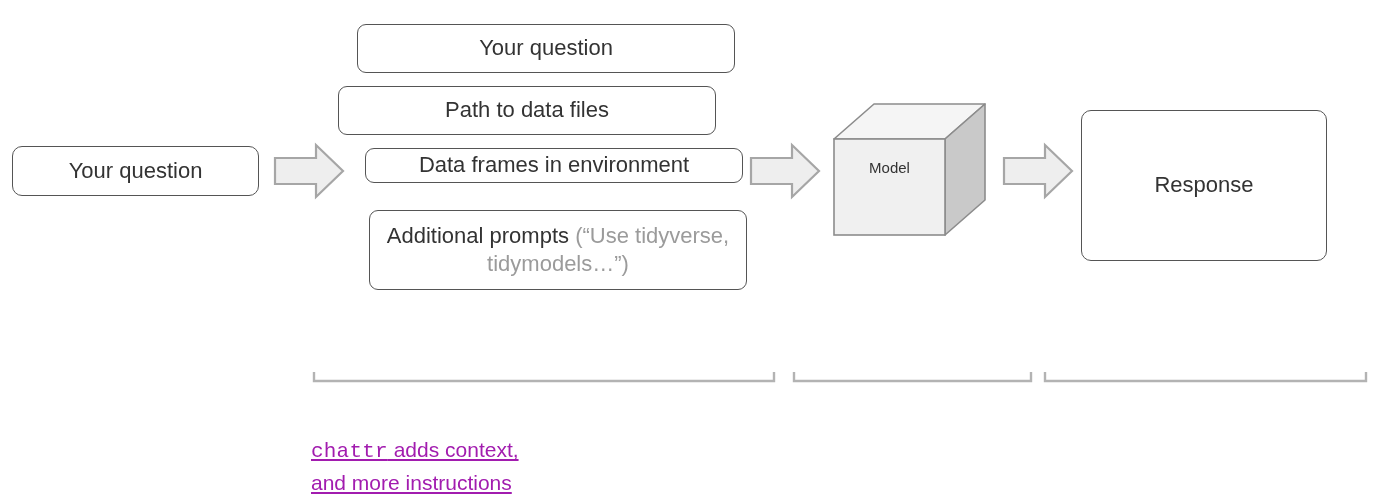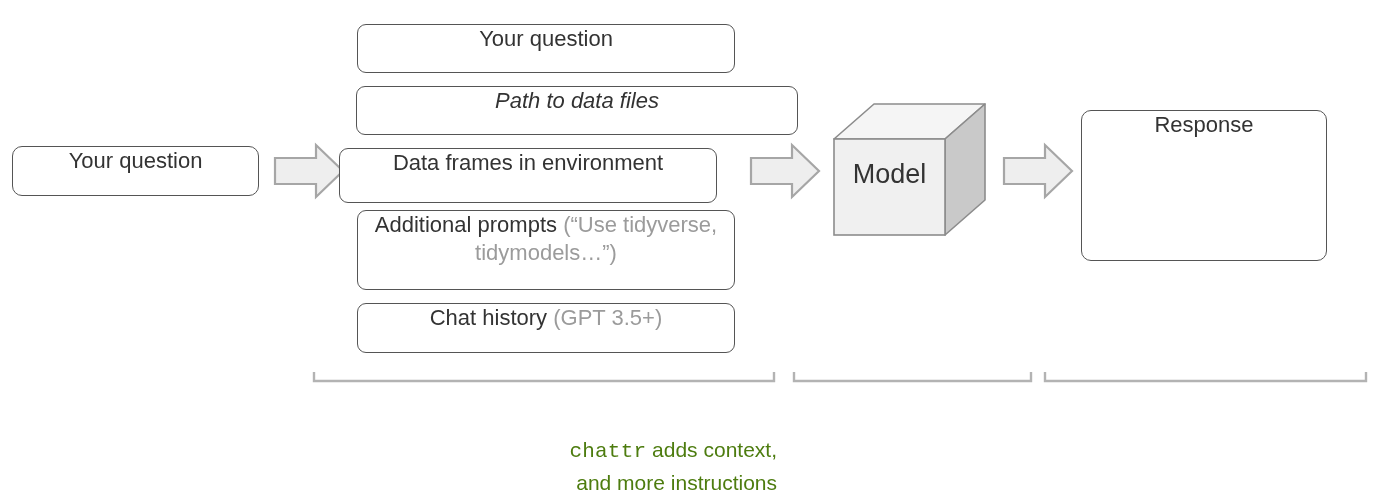--- a/index.html
+++ b/index.html
@@ -17,20 +17,21 @@
     background: #ffffff;
     overflow: hidden;
   }
   .node-box {
     position: absolute;
     box-sizing: border-box;
     border: 1.4px solid #555555;
     border-radius: 10px;
     background: #ffffff;
     display: flex;
+    align-items: center;
     justify-content: center;
     text-align: center;
     color: #333333;
     font-size: 22px;
     line-height: 1.28;
     padding: 0 12px;
   }
   .node-box.stack-item {
     border-radius: 9px;
     border-width: 1.3px;
@@ -40,34 +41,35 @@
   }
   .arrow-svg {
     position: absolute;
   }
   .cube-svg {
     position: absolute;
   }
   .cube-label {
     position: absolute;
     color: #333333;
-    font-size: 27px;
+    font-size: 15px;
     text-align: center;
     white-space: nowrap;
   }
   .bracket-svg {
     position: absolute;
   }
   .caption {
     position: absolute;
-    color: #4d7c0f;
+    color: #a21caf;
     font-size: 21px;
     line-height: 1.45;
-    text-align: right;
+    text-align: left;
     white-space: pre-line;
+    text-decoration: underline;
   }
   .mono {
     font-family: "Liberation Mono", monospace;
     letter-spacing: 0.2px;
   }
 </style>
 </head>
 <body>
 
 <div id="diagram">
@@ -79,43 +81,38 @@
   <svg class="arrow-svg" width="74" height="60" viewBox="0 0 74 60" style="left:272px; top:141px;">
     <polygon points="3,17 44,17 44,4 71,30 44,56 44,43 3,43" fill="#eeeeee" stroke="#a6a6a6" stroke-width="2.2" stroke-linejoin="miter"></polygon>
   </svg>
 
   <div class="node-box stack-item" style="left:357px; top:24px; width:378px; height:49px;">
     <span>
       <span>Your question</span>
     </span>
   </div>
 
-  <div class="node-box stack-item" style="left:356px; top:86px; width:442px; height:49px;font-style:italic;">
+  <div class="node-box stack-item" style="left:338px; top:86px; width:378px; height:49px;">
     <span>
       <span>Path to data files</span>
     </span>
   </div>
 
-  <div class="node-box stack-item" style="left:339px; top:148px; width:378px; height:55px;">
+  <div class="node-box stack-item" style="left:365px; top:148px; width:378px; height:35px;">
     <span>
       <span>Data frames in environment</span>
     </span>
   </div>
 
-  <div class="node-box stack-item" style="left:357px; top:210px; width:378px; height:80px;">
+  <div class="node-box stack-item" style="left:369px; top:210px; width:378px; height:80px;">
     <span>
       <span>Additional prompts </span><span class="muted">(“Use tidyverse, tidymodels…”)</span>
     </span>
   </div>
 
-  <div class="node-box stack-item" style="left:357px; top:303px; width:378px; height:50px;">
-    <span>
-      <span>Chat history </span><span class="muted">(GPT 3.5+)</span>
-    </span>
-  </div>
 
   <svg class="arrow-svg" width="74" height="60" viewBox="0 0 74 60" style="left:748px; top:141px;">
     <polygon points="3,17 44,17 44,4 71,30 44,56 44,43 3,43" fill="#eeeeee" stroke="#a6a6a6" stroke-width="2.2" stroke-linejoin="miter"></polygon>
   </svg>
 
   <svg class="cube-svg" width="165" height="145" viewBox="0 0 165 145" style="left:827px; top:95px;">
 
     <polygon points="7,44 47,9 158,9 118,44" fill="#f5f5f5" stroke="#8c8c8c" stroke-width="1.6" stroke-linejoin="round"></polygon>
 
     <polygon points="118,44 158,9 158,105 118,140" fill="#c9c9c9" stroke="#8c8c8c" stroke-width="1.6" stroke-linejoin="round"></polygon>

